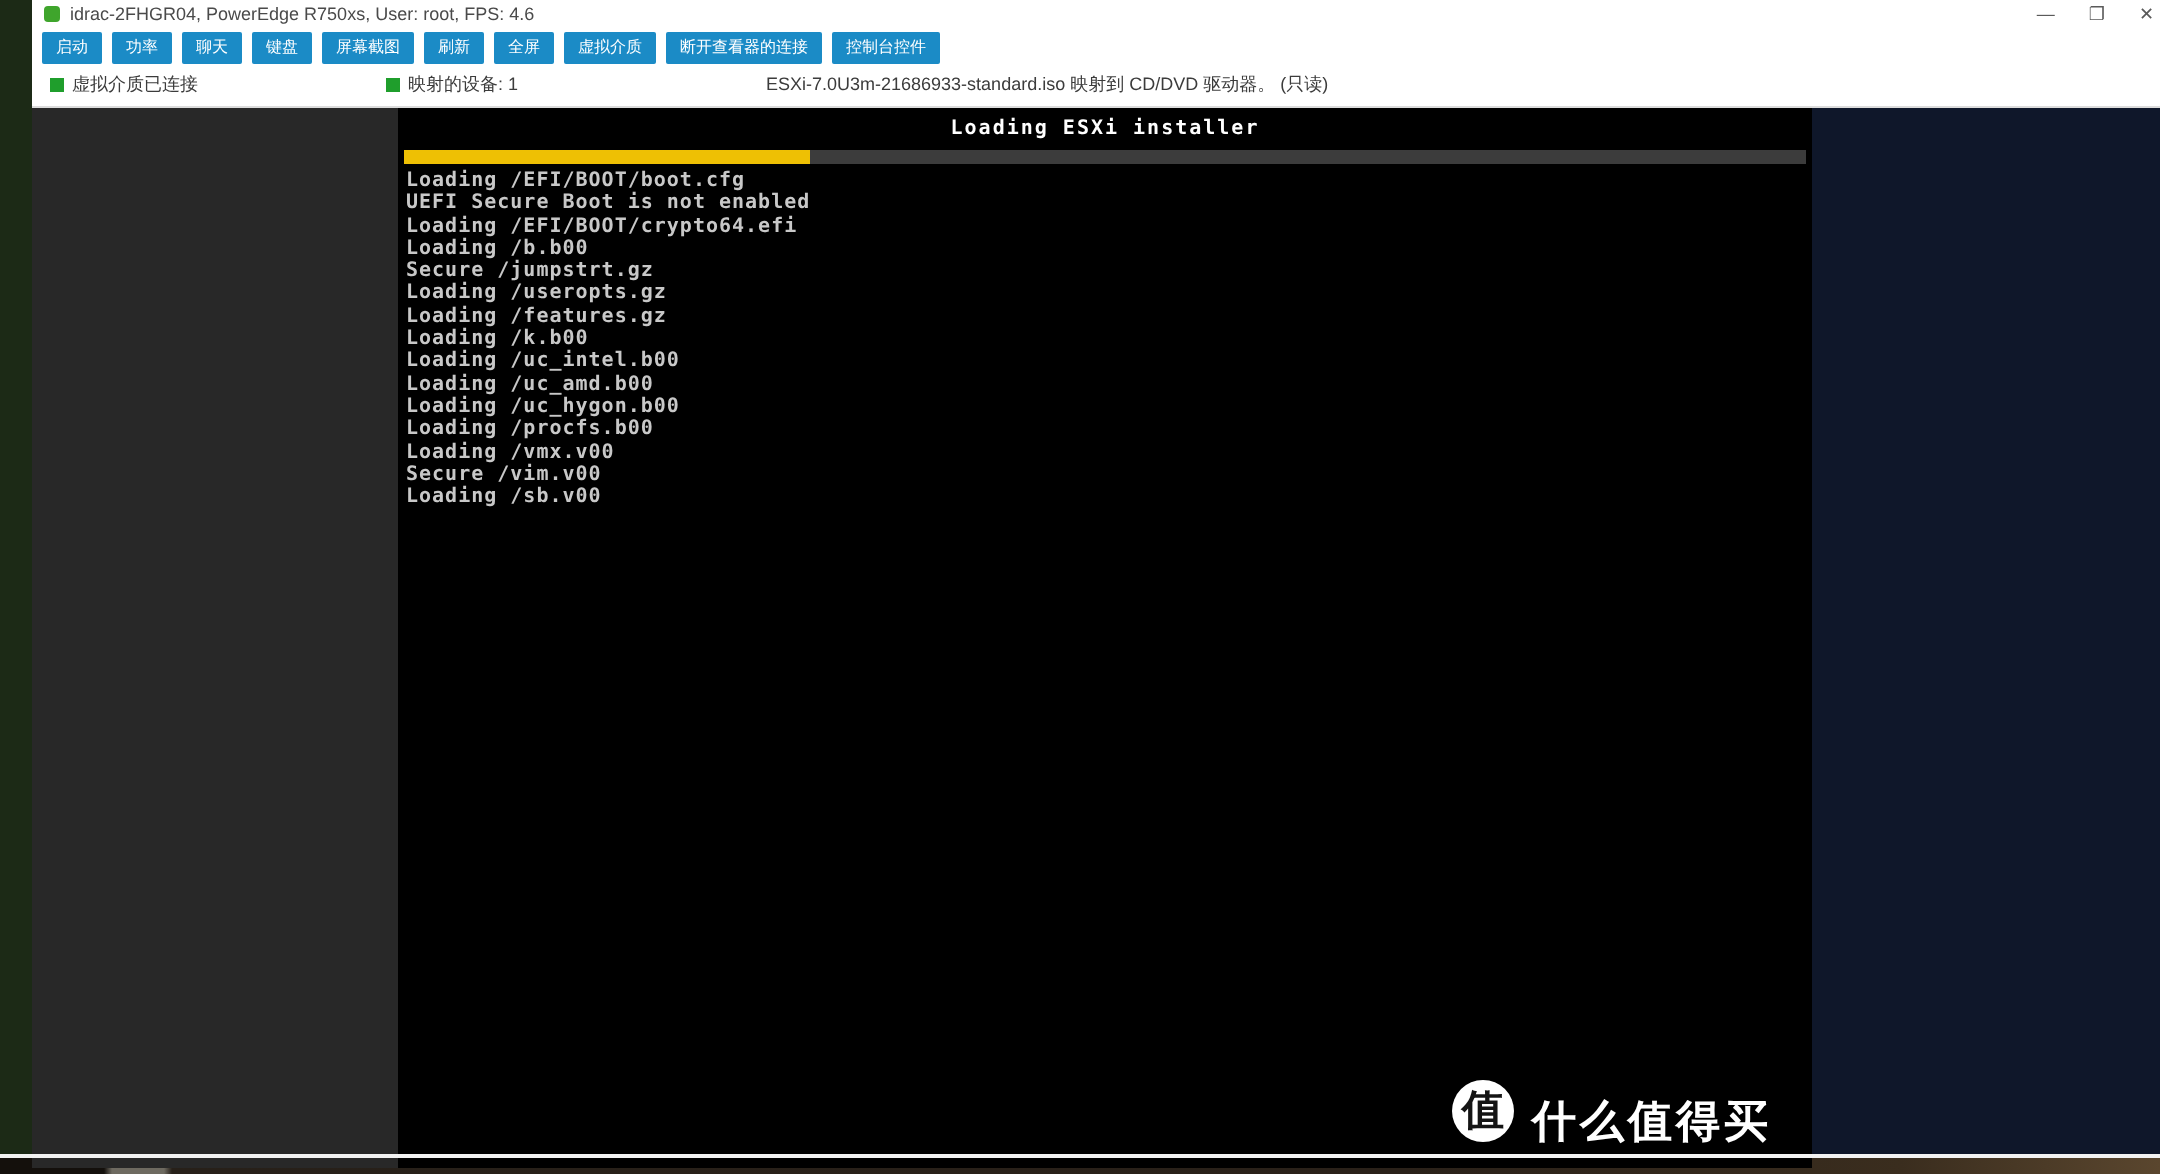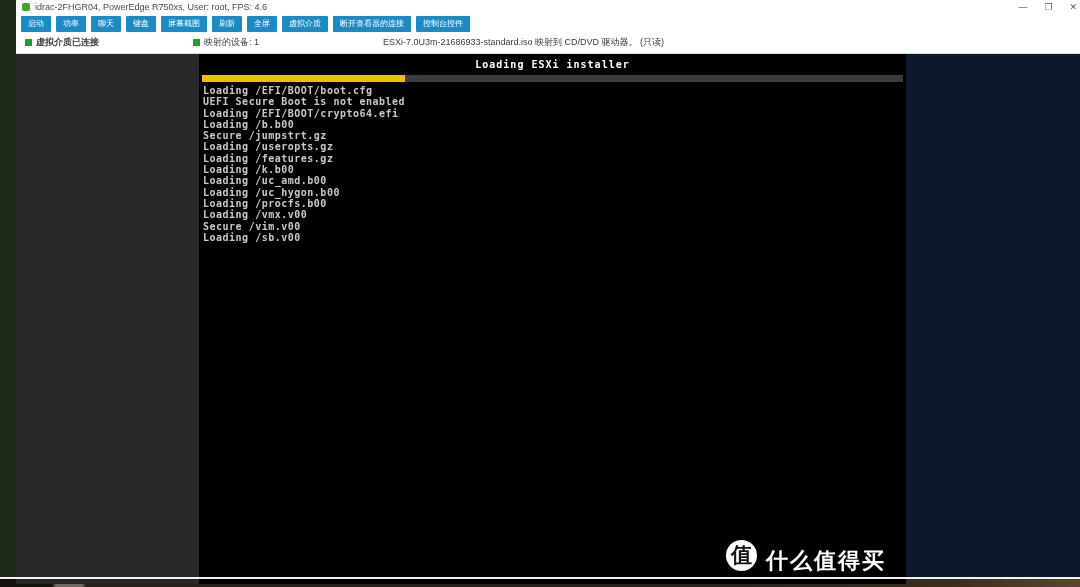--- a/index.html
+++ b/index.html
@@ -30,21 +30,21 @@
 
   
   .toolbar{background:#ffffff;padding:2px 5px 4px;border-bottom:1px solid #dcdcdc;}
   .btn-row{display:flex;justify-content:flex-start;gap:5px;}
   .tb-btn{
     background:#1b8bc6;color:#fff;font-size:8px;line-height:1;
     padding:4px 7px;border:none;border-radius:1px;font-family:inherit;white-space:nowrap;
   }
   .status-row{position:relative;margin-top:4px;height:13px;font-size:9px;color:#3c3c3c;}
   .status-item{position:absolute;top:0;display:flex;align-items:center;gap:4px;white-space:nowrap;}
-  .st-vm{left:4px;font-weight:bold;}
+  .st-vm{left:4px;}
   .st-mapped{left:172px;}
   .st-iso{left:362px;}
   .gsq{width:7px;height:7px;background:#1f9e2c;flex:0 0 auto;}
 
   
   .console{position:relative;width:884px;height:530px;background:#282828;}
   .video{position:absolute;left:183px;top:0;width:707px;height:530px;background:#000;}
   .esxi-header{
     text-align:center;color:#ffffff;padding-top:5px;height:13px;
     font-family:"DejaVu Sans Mono", monospace;font-size:10px;font-weight:bold;letter-spacing:1px;
@@ -118,20 +118,21 @@
       </div>
       <div class="lines">
           <div class="console-line">Loading /EFI/BOOT/boot.cfg</div>
           <div class="console-line">UEFI Secure Boot is not enabled</div>
           <div class="console-line">Loading /EFI/BOOT/crypto64.efi</div>
           <div class="console-line">Loading /b.b00</div>
           <div class="console-line">Secure /jumpstrt.gz</div>
           <div class="console-line">Loading /useropts.gz</div>
           <div class="console-line">Loading /features.gz</div>
           <div class="console-line">Loading /k.b00</div>
+          <div class="console-line">Loading /uc_intel.b00</div>
           <div class="console-line">Loading /uc_amd.b00</div>
           <div class="console-line">Loading /uc_hygon.b00</div>
           <div class="console-line">Loading /procfs.b00</div>
           <div class="console-line">Loading /vmx.v00</div>
           <div class="console-line">Secure /vim.v00</div>
           <div class="console-line">Loading /sb.v00</div>
         </div>
     </div>
     <div class="watermark">
       <div class="wm-badge">值</div>

